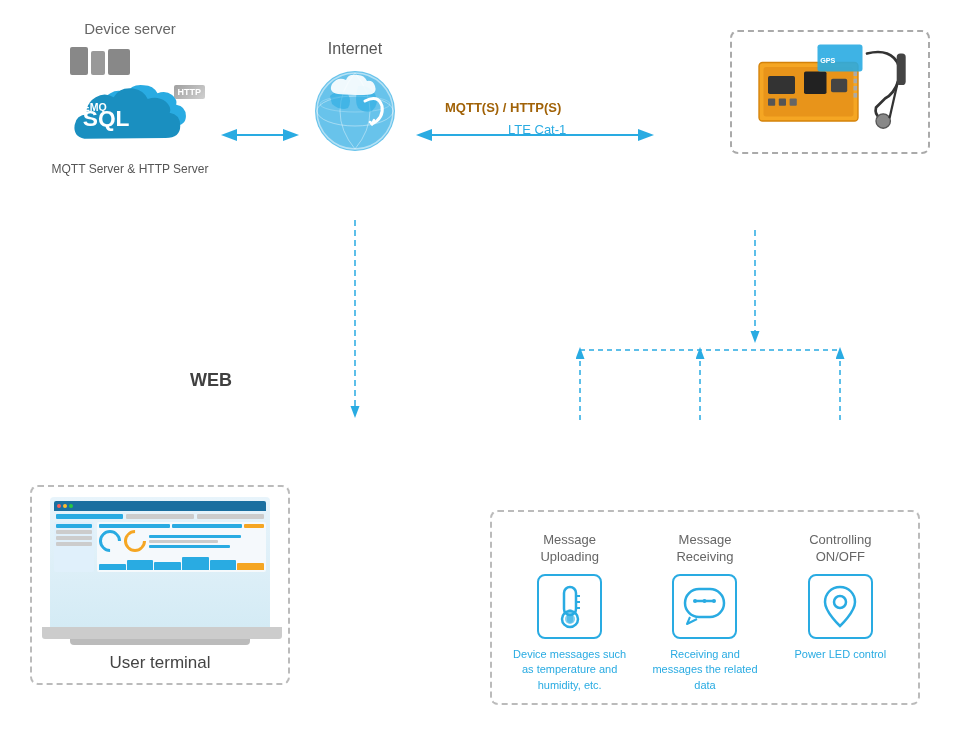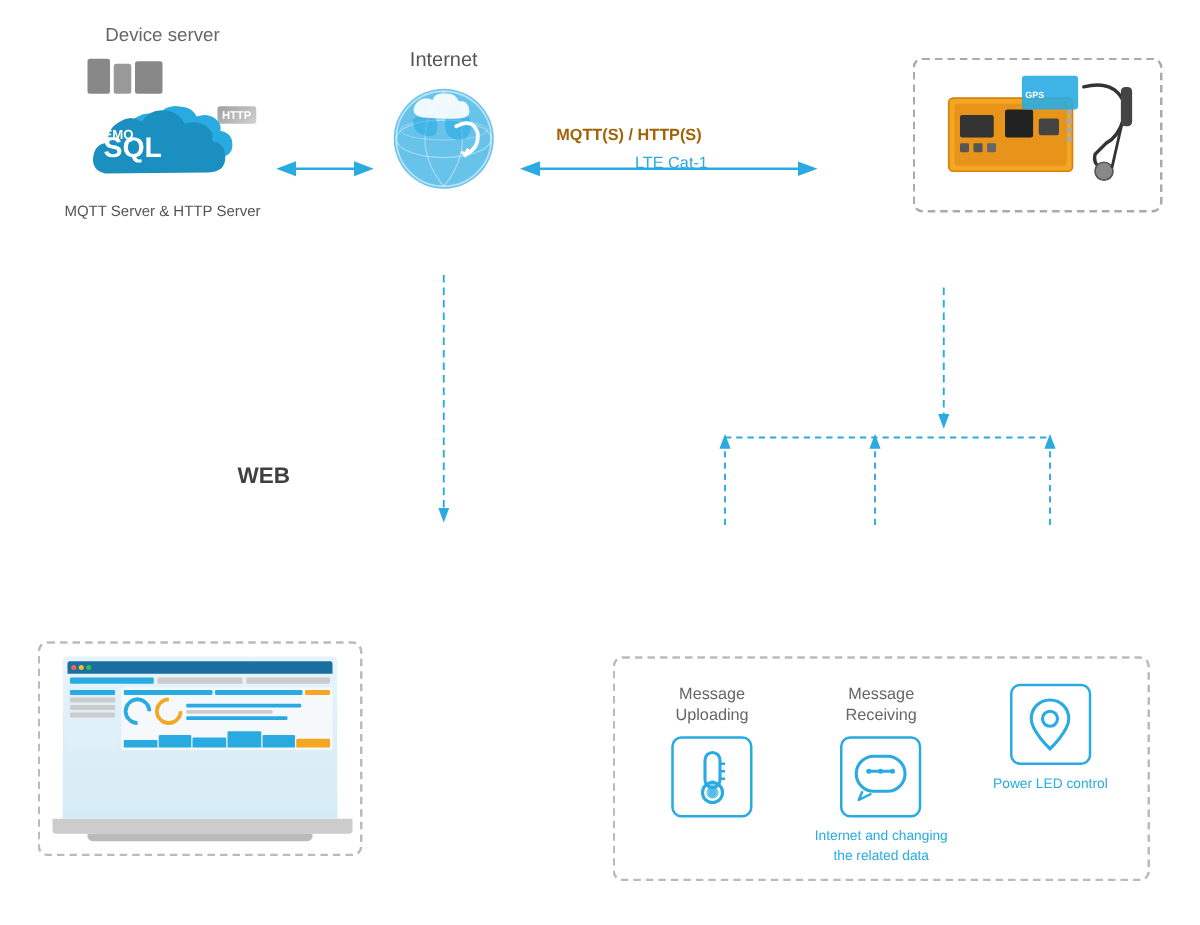--- a/index.html
+++ b/index.html
@@ -99,21 +99,21 @@
     }
     .globe-container {
       width: 90px;
       height: 90px;
       margin: 0 auto;
     }
 
     
     .iot-device-section {
       position: absolute;
-      top: 46px;
+      top: 30px;
       right: 30px;
       width: 200px;
       border: 2px dashed #aaa;
       border-radius: 8px;
       padding: 10px;
       text-align: center;
     }
     .iot-device-image {
       width: 160px;
       height: 100px;
@@ -416,56 +416,59 @@
               <div style="flex:1;background:#29abe2;height:90%;border-radius:1px 1px 0 0;"></div>
               <div style="flex:1;background:#29abe2;height:65%;border-radius:1px 1px 0 0;"></div>
               <div style="flex:1;background:#f5a623;height:45%;border-radius:1px 1px 0 0;"></div>
             </div>
           </div>
         </div>
       </div>
     </div>
     <div class="laptop-base"></div>
     <div class="laptop-stand"></div>
+    <div class="user-terminal-label">User terminal</div>
   </div>
 
   <div class="device-terminals-box">
     <div class="terminal-items">
 
       <div class="terminal-item">
         <div class="terminal-item-title">Message<br>Uploading</div>
         <div class="terminal-icon-box">
           <svg width="40" height="45" viewBox="0 0 40 45">
             <rect x="14" y="3" width="12" height="28" rx="6" fill="none" stroke="#29abe2" stroke-width="2.5"></rect>
             <circle cx="20" cy="35" r="8" fill="none" stroke="#29abe2" stroke-width="2.5"></circle>
             <rect x="17" y="25" width="6" height="14" rx="3" fill="#29abe2" opacity="0.5"></rect>
             <circle cx="20" cy="35" r="5" fill="#29abe2" opacity="0.6"></circle>
             <line x1="26" y1="12" x2="30" y2="12" stroke="#29abe2" stroke-width="2"></line>
             <line x1="26" y1="18" x2="30" y2="18" stroke="#29abe2" stroke-width="2"></line>
             <line x1="26" y1="24" x2="30" y2="24" stroke="#29abe2" stroke-width="2"></line>
           </svg>
         </div>
+        <div class="terminal-item-desc">Device messages such as temperature and humidity, etc.</div>
       </div>
 
       <div class="terminal-item">
         <div class="terminal-item-title">Message<br>Receiving</div>
         <div class="terminal-icon-box">
           <svg width="45" height="40" viewBox="0 0 45 40">
             <rect x="3" y="3" width="39" height="28" rx="14" fill="none" stroke="#29abe2" stroke-width="2.5"></rect>
             <line x1="13" y1="15" x2="32" y2="15" stroke="#29abe2" stroke-width="2.5"></line>
             <circle cx="13" cy="15" r="2" fill="#29abe2"></circle>
             <circle cx="22.5" cy="15" r="2" fill="#29abe2"></circle>
             <circle cx="32" cy="15" r="2" fill="#29abe2"></circle>
             <path d="M8,31 L5,38 L15,33" fill="none" stroke="#29abe2" stroke-width="2" stroke-linejoin="round"></path>
           </svg>
         </div>
-        <div class="terminal-item-desc">Internet and changing the related data</div>
+        <div class="terminal-item-desc">Receiving and messages the related data</div>
       </div>
 
       <div class="terminal-item">
+        <div class="terminal-item-title">Controlling<br>ON/OFF</div>
         <div class="terminal-icon-box">
           <svg width="40" height="45" viewBox="0 0 40 45">
             <path d="M20,3 C11,3 5,10 5,18 C5,28 20,42 20,42 C20,42 35,28 35,18 C35,10 29,3 20,3 Z" fill="none" stroke="#29abe2" stroke-width="2.5"></path>
             <circle cx="20" cy="18" r="6" fill="none" stroke="#29abe2" stroke-width="2.5"></circle>
           </svg>
         </div>
         <div class="terminal-item-desc">Power LED control</div>
       </div>
     </div>
   </div>

